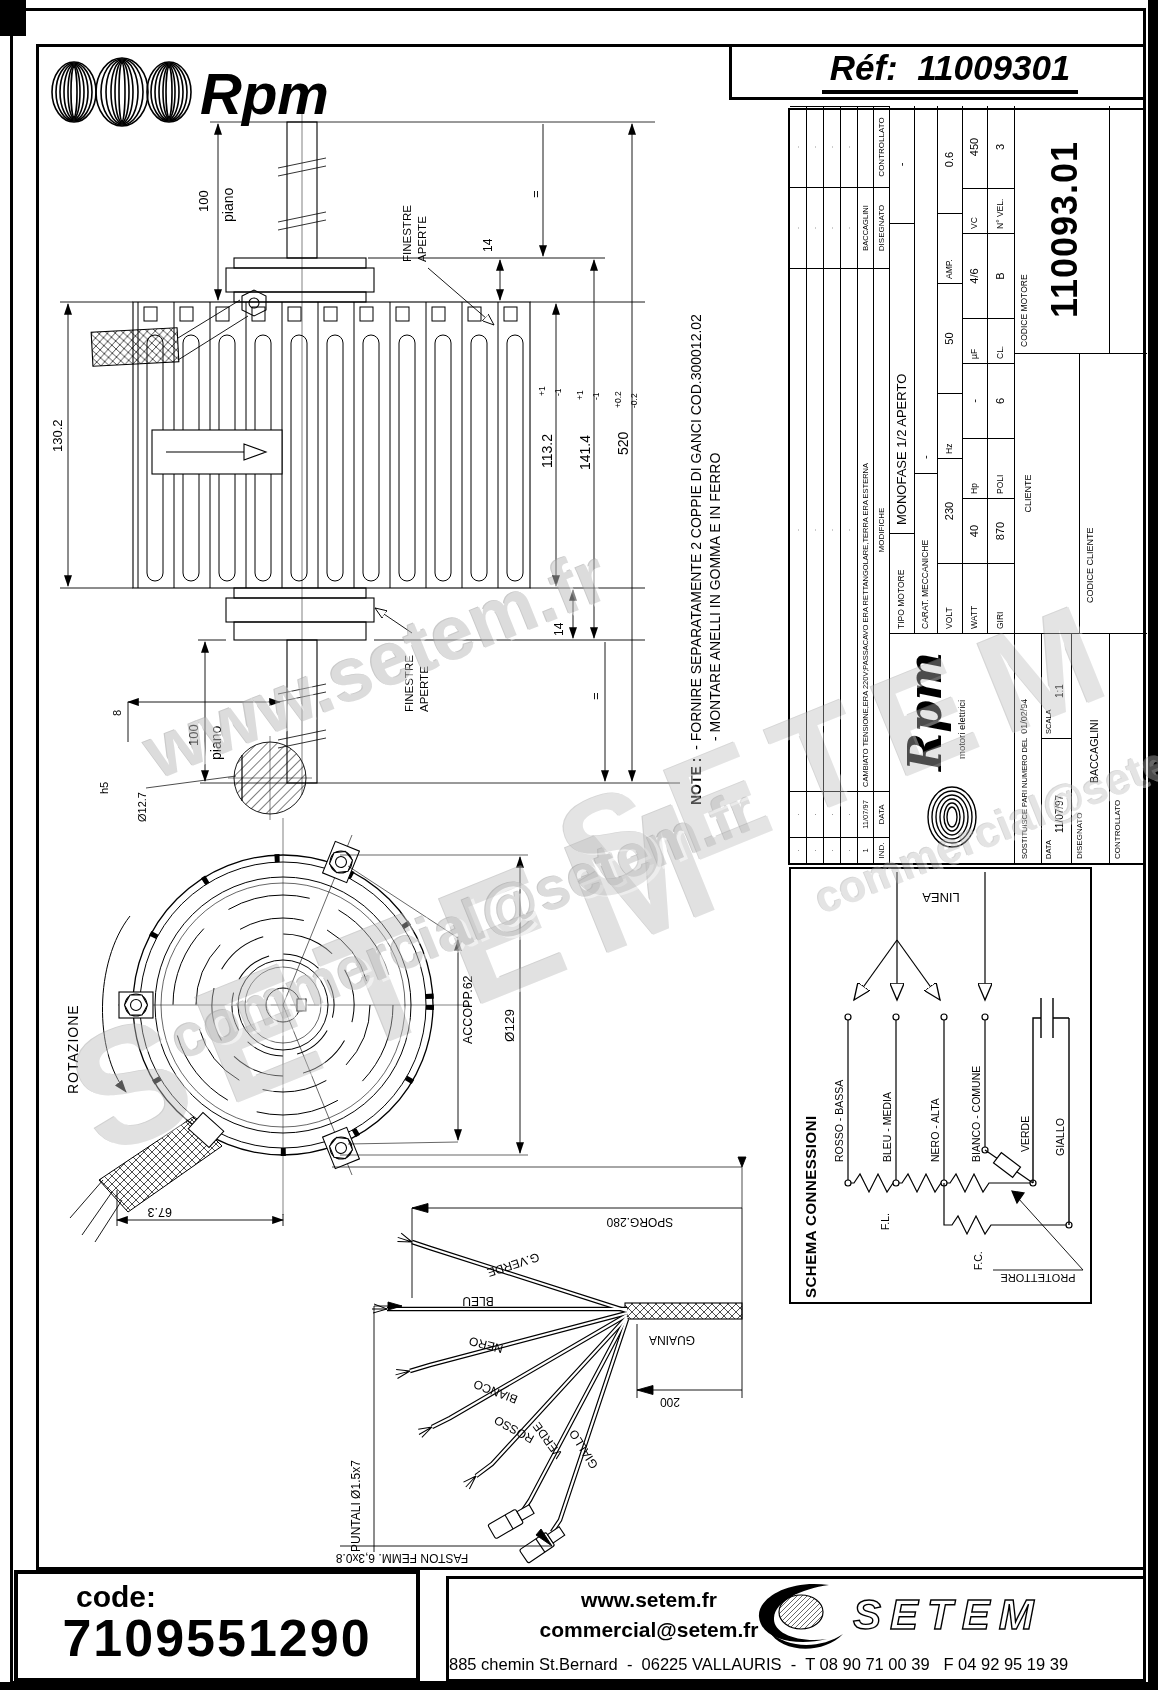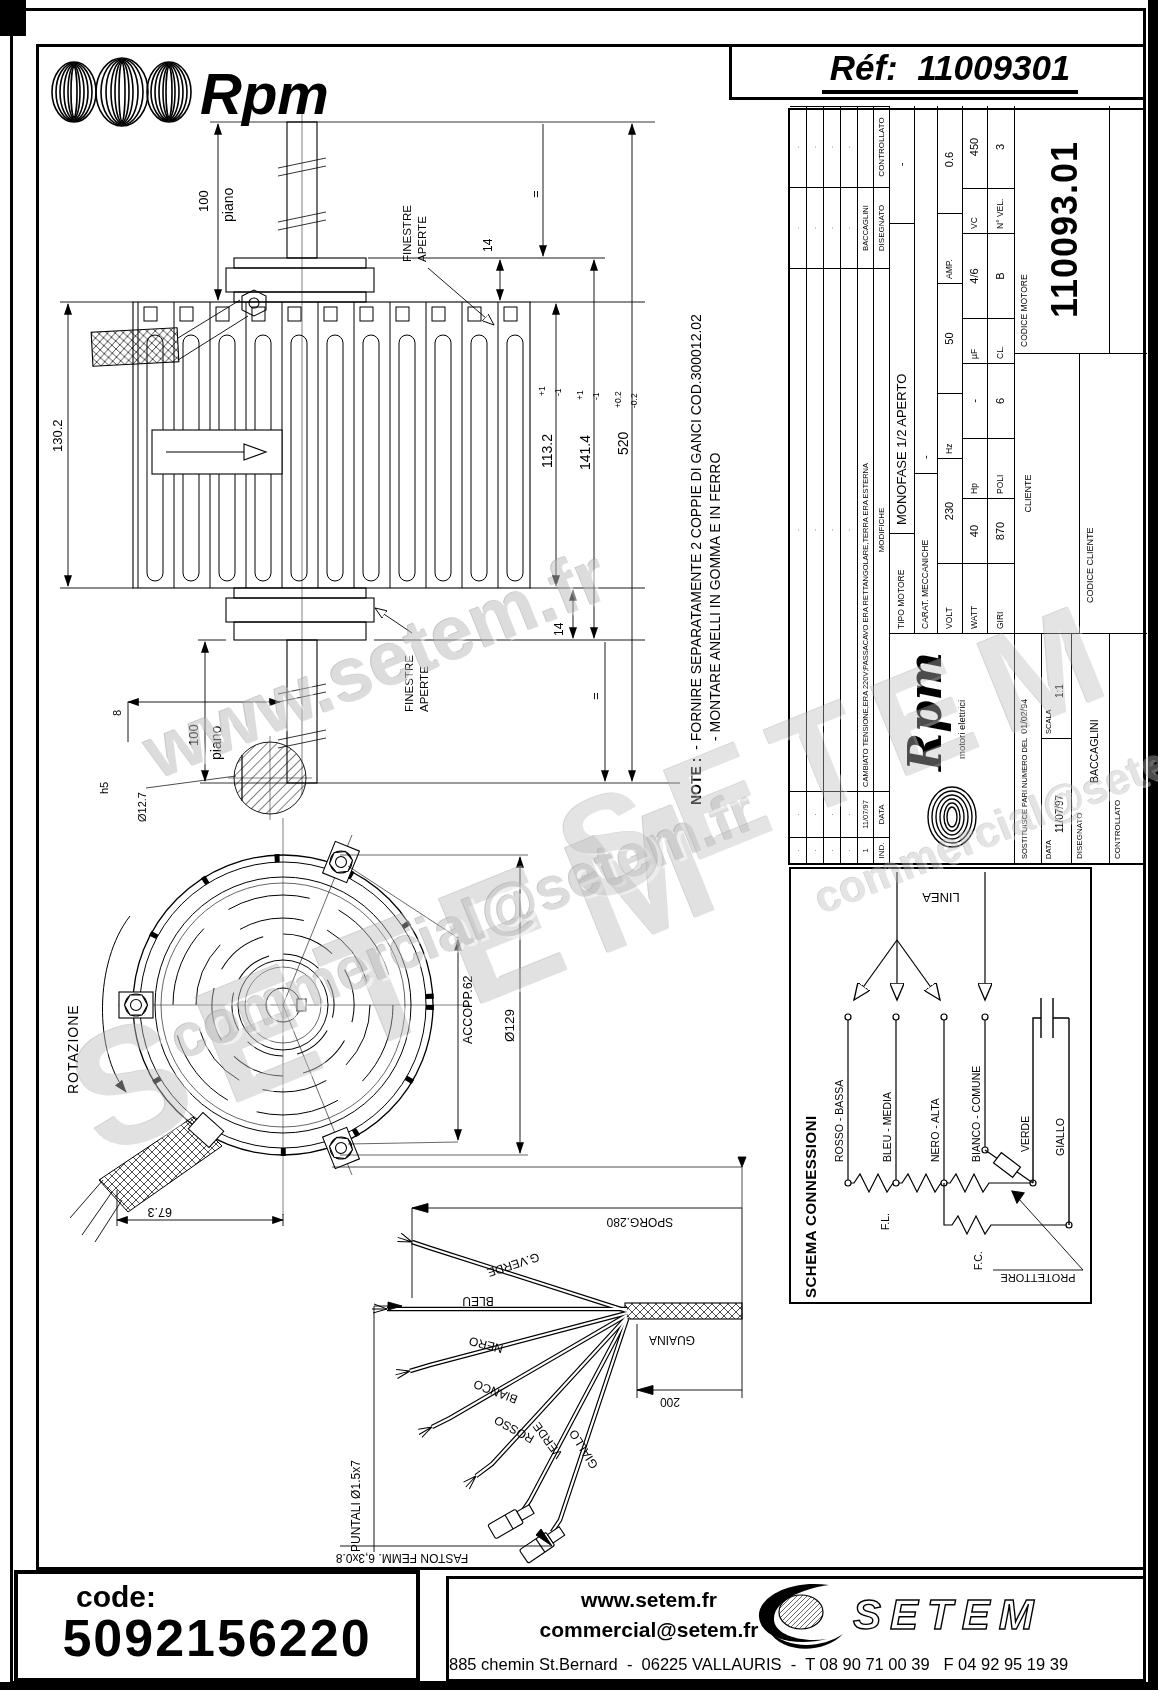--- a/index.html
+++ b/index.html
@@ -500,21 +500,21 @@
       <text transform="translate(1029,1152) rotate(-90)" font-size="10.5">VERDE</text>
       <text transform="translate(1064,1156) rotate(-90)" font-size="10.5">GIALLO</text>
       <text transform="translate(889,1230) rotate(-90)" font-size="10.5">F.L.</text>
       <text transform="translate(982,1270) rotate(-90)" font-size="10.5">F.C.</text>
       <text text-anchor="middle" transform="translate(1038,1274) rotate(180)" font-size="11">PROTETTORE</text>
     </g>
   </svg>
 
   <div class="codebox" style="left:14px;top:1570px;width:406px;height:112px;">
     <div style="position:absolute;left:58px;top:6px;font-size:30px;font-weight:bold;">code:</div>
-    <div style="position:absolute;left:50%;top:34px;transform:translateX(-50%);font-size:52px;font-weight:bold;letter-spacing:2px;">5092156220</div>
+    <div style="position:absolute;left:50%;top:34px;transform:translateX(-50%);font-size:52px;font-weight:bold;letter-spacing:2px;">7109551290</div>
   </div>
 
   <div class="infobox" style="left:446px;top:1576px;width:700px;height:106px;">
     <div style="position:absolute;left:55px;top:6px;width:290px;text-align:center;font-weight:bold;font-size:21px;line-height:1.45;">
       <div>www.setem.fr</div>
       <div>commercial@setem.fr</div>
     </div>
     <svg style="position:absolute;left:300px;top:0;" width="380" height="72" viewBox="0 0 380 72">
       <defs>
         <pattern id="gl" patternUnits="userSpaceOnUse" width="5" height="5">

